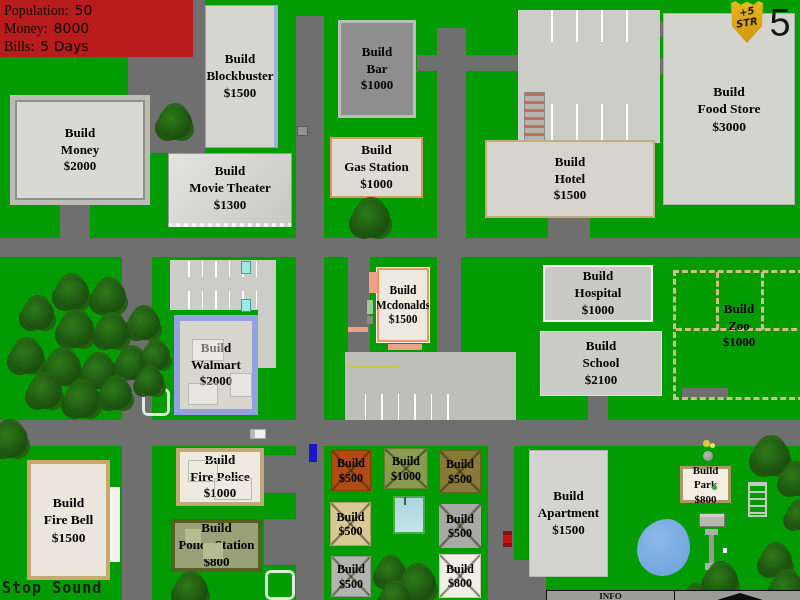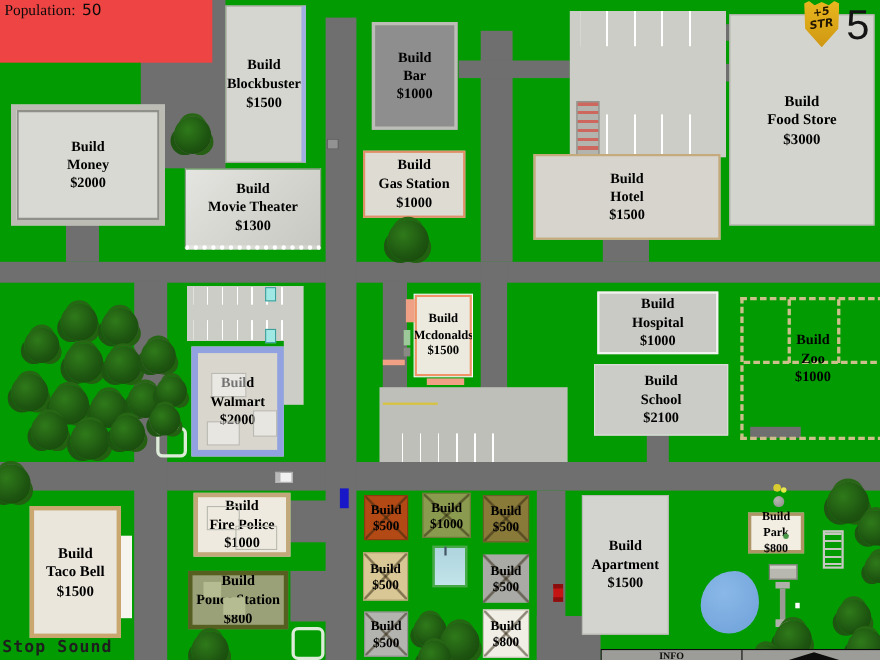--- a/index.html
+++ b/index.html
@@ -41,21 +41,21 @@
     text-align:center;font-weight:bold;font-size:12px;line-height:1.2;color:#000;z-index:3;
     background-image:linear-gradient(to top right,transparent 47%,rgba(45,35,12,.5) 49%,rgba(45,35,12,.5) 51%,transparent 53%),
                      linear-gradient(to bottom right,transparent 47%,rgba(45,35,12,.5) 49%,rgba(45,35,12,.5) 51%,transparent 53%);}
   
   .fence{position:absolute;z-index:2;border:3px dashed #cdbf8c;}
   .fence-line-v{position:absolute;z-index:2;width:0;border-left:3px dashed #cdbf8c;}
   .fence-line-h{position:absolute;z-index:2;height:0;border-top:3px dashed #cdbf8c;}
   
   .car{position:absolute;z-index:4;}
   
-  .panel{position:absolute;left:0;top:0;width:193px;height:57px;background:#ef4444;z-index:6;box-sizing:border-box;padding:2px 0 0 4px;text-align:center;}
+  .panel{position:absolute;left:0;top:0;width:193px;height:57px;background:#b91c1c;z-index:6;box-sizing:border-box;padding:2px 0 0 4px;text-align:center;}
   .prow{display:flex;align-items:baseline;height:18px;}
   .plabel{font-family:"Liberation Serif",serif;font-size:14px;color:#0a0a0a;}
   .pvalue{font-family:"DejaVu Sans",sans-serif;font-size:14px;color:#0a0a0a;margin-left:6px;}
   .badge{position:absolute;left:731px;top:1px;width:32px;height:42px;z-index:7;background:linear-gradient(#e9b71e,#cf9712);
     clip-path:polygon(0% 5%,14% 0%,30% 9%,50% 2%,70% 9%,86% 0%,100% 5%,97% 60%,50% 100%,3% 60%);
     display:flex;flex-direction:column;align-items:center;padding-top:5px;box-sizing:border-box;}
   .badge span{font-family:"DejaVu Sans",sans-serif;font-style:italic;font-weight:bold;font-size:10px;line-height:11px;transform:rotate(-9deg);color:#201500;}
   .day{position:absolute;left:757px;top:0;width:46px;height:50px;z-index:7;font-family:"Liberation Sans",sans-serif;
     font-size:38px;line-height:46px;color:#141414;text-align:center;}
   .stopsound{position:absolute;left:2px;top:579px;z-index:6;font-family:"DejaVu Sans Mono",monospace;font-weight:bold;
@@ -184,21 +184,21 @@
     <div class="inner-rect" style="left:12px;top:18px;width:30px;height:20px;background:rgba(255,255,255,.45);border:1px solid rgba(140,140,130,.5)"></div>
     <div class="inner-rect" style="left:50px;top:52px;width:20px;height:22px;background:rgba(255,255,255,.4);border:1px solid rgba(140,140,130,.5)"></div>
     <div class="inner-rect" style="left:8px;top:62px;width:28px;height:20px;background:rgba(255,255,255,.4);border:1px solid rgba(140,140,130,.5)"></div>
     <span>Build</span>
     <span>Walmart</span>
     <span>$2000</span>
   </div>
 
   <div class="bld taco-bell">
     <span>Build</span>
-    <span>Taco Bell</span>
+    <span>Fire Bell</span>
     <span>$1500</span>
   </div>
   <div class="misc" style="left:110px;top:487px;width:10px;height:75px;background:#f6f4ee;z-index:3"></div>
 
   <div class="bld fire-station">
     <div class="inner-rect" style="left:8px;top:8px;width:28px;height:20px;border:1px solid #b8b8b0"></div>
     <div class="inner-rect" style="left:34px;top:26px;width:36px;height:20px;border:1px solid #b8b8b0"></div>
     <span>Build</span>
     <span>Fire Police</span>
     <span>$1000</span>
@@ -297,20 +297,28 @@
   <div class="car" style="left:297px;top:126px;width:9px;height:8px;background:#929292;border:1px solid #5a5a5a"></div>
   <div class="car" style="left:250px;top:429px;width:14px;height:8px;background:#f0f0f0;border:1px solid #aaa;box-shadow:inset 4px 0 0 #b8b8b8"></div>
   <div class="car" style="left:309px;top:444px;width:8px;height:18px;background:#1818c8"></div>
   <div class="car" style="left:503px;top:531px;width:9px;height:16px;background:#c41414;box-shadow:inset 0 4px 0 #8a0e0e,inset 0 -4px 0 #8a0e0e"></div>
 
   <div class="panel">
     <div class="prow">
       <span class="plabel">Population:</span>
       <span class="pvalue">50</span>
     </div>
+    <div class="prow">
+      <span class="plabel">Money:</span>
+      <span class="pvalue">8000</span>
+    </div>
+    <div class="prow">
+      <span class="plabel">Bills:</span>
+      <span class="pvalue">5 Days</span>
+    </div>
   </div>
 
   <div class="badge">
     <span>+5</span>
     <span>STR</span>
   </div>
   <div class="day">5</div>
 
   <div class="stopsound">Stop Sound</div>
 

